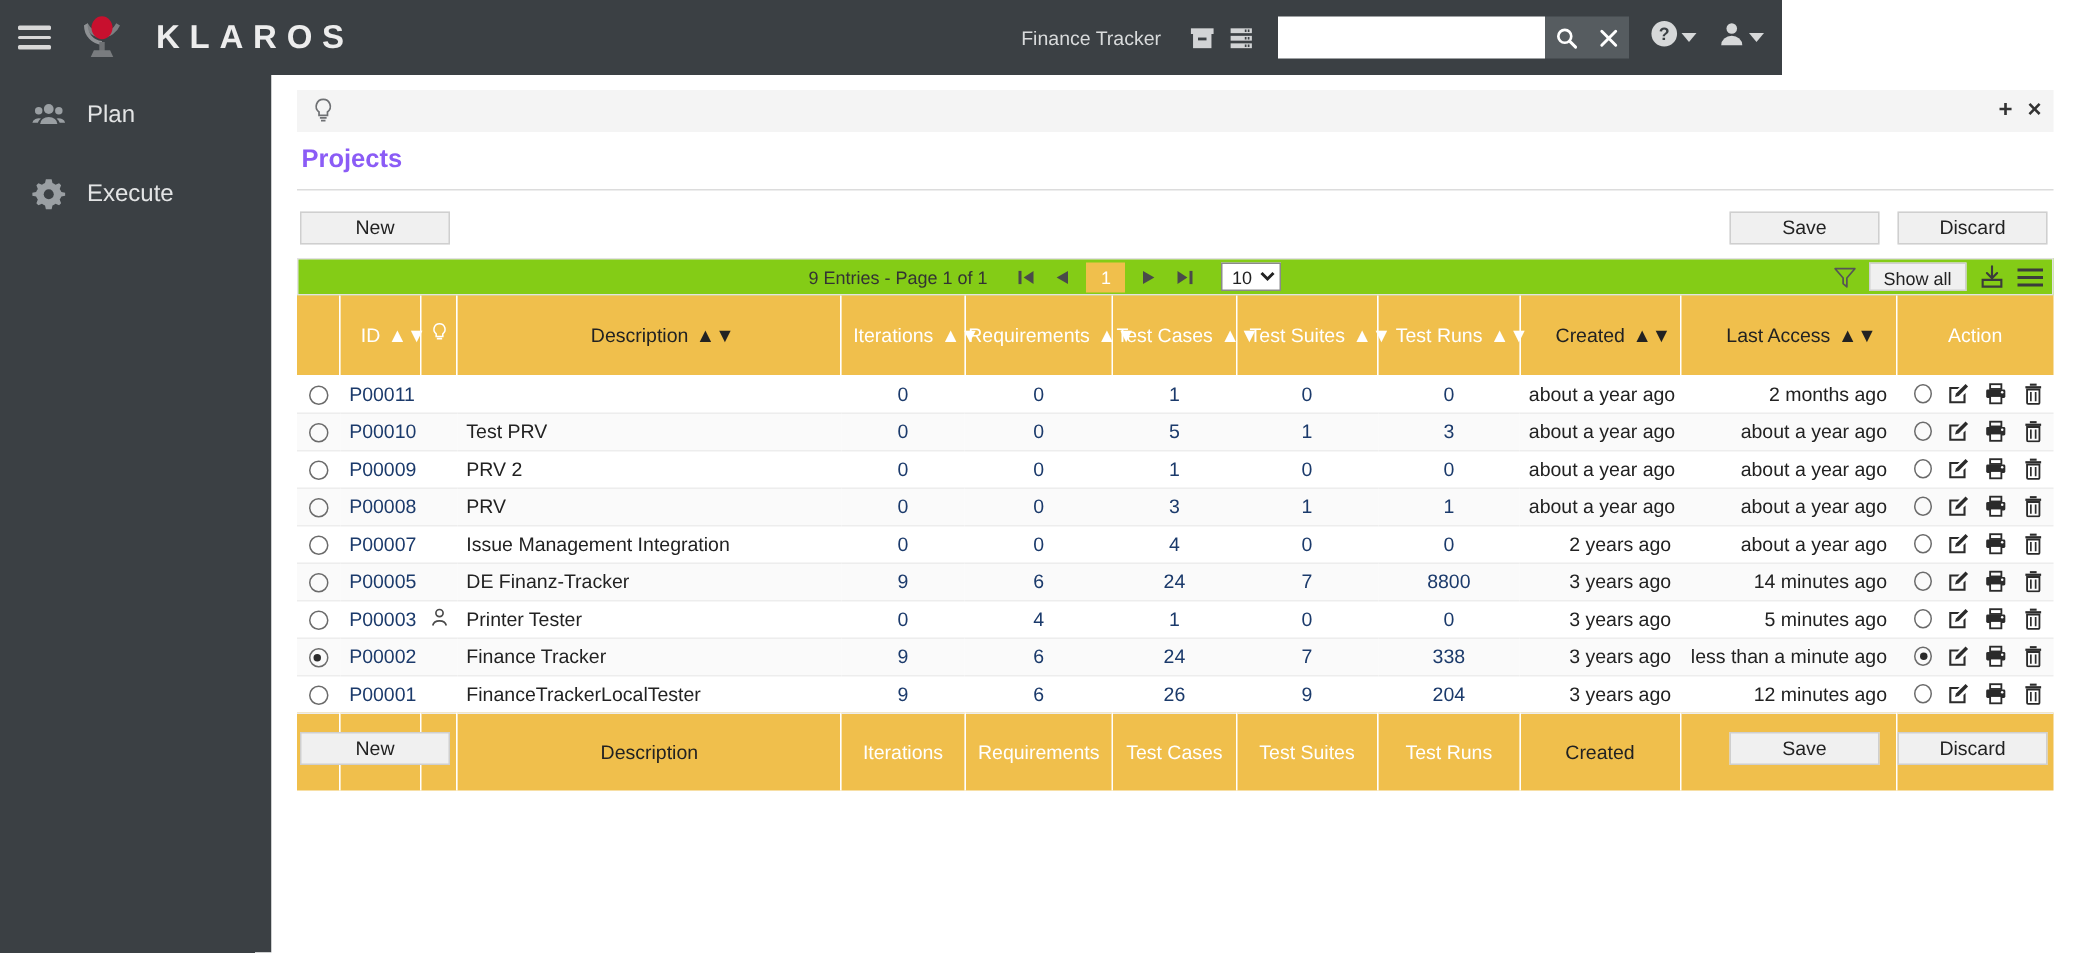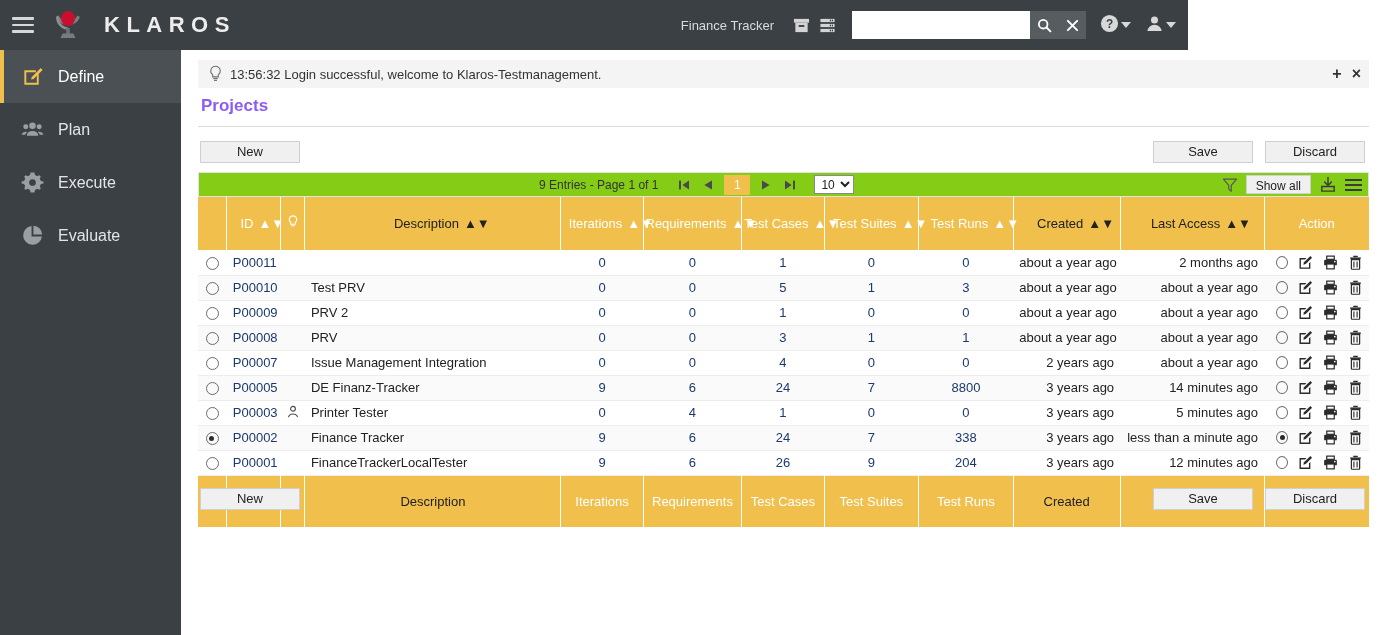--- a/index.html
+++ b/index.html
@@ -236,29 +236,20 @@
           <path d="M2.6 18 A7.4 6.6 0 0 1 17.4 18 Z" fill="#d6d8d9"></path>
         </svg>
       </span>
       <span class="chev"></span>
     </div>
   </div>
 </div>
 
 <div id="sidebar">
 
-  <div class="side-item active">
-    <span class="side-ico">
-      <svg width="23" height="23" viewBox="0 0 24 24">
-        <path d="M3.5 5.5 h12 v2 h-10 v11 h11 v-9 h2 v11 h-15 z" fill="#f0bf4c"></path>
-        <path d="M20.6 3.2 l1.9 1.9 -9.4 9.4 -2.6 0.7 0.7 -2.6 z" fill="#f0bf4c"></path>
-      </svg>
-    </span>
-    <span class="side-label">Define</span>
-  </div>
 
   <div class="side-item">
     <span class="side-ico">
       <svg width="23" height="23" viewBox="0 0 24 24">
         <circle cx="12" cy="8" r="3.4" fill="#9a9fa3"></circle>
         <circle cx="5" cy="9.2" r="2.6" fill="#9a9fa3"></circle>
         <circle cx="19" cy="9.2" r="2.6" fill="#9a9fa3"></circle>
         <path d="M6 18.5 A6 5 0 0 1 18 18.5 Z" fill="#9a9fa3"></path>
         <path d="M0.6 17.6 A4.6 3.8 0 0 1 6.6 14.6 A7.4 6 0 0 0 4.4 17.6 Z" fill="#9a9fa3"></path>
         <path d="M23.4 17.6 A4.6 3.8 0 0 0 17.4 14.6 A7.4 6 0 0 1 19.6 17.6 Z" fill="#9a9fa3"></path>
@@ -270,43 +261,33 @@
   <div class="side-item">
     <span class="side-ico">
       <svg width="23" height="23" viewBox="0 0 24 24">
         <path d="M12 1.6 l2 0 0.6 2.6 a8.4 8.4 0 0 1 2.1 1.2 l2.5 -1 1.4 1.4 -1 2.5 a8.4 8.4 0 0 1 1.2 2.1 l2.6 0.6 0 2 -2.6 0.6 a8.4 8.4 0 0 1 -1.2 2.1 l1 2.5 -1.4 1.4 -2.5 -1 a8.4 8.4 0 0 1 -2.1 1.2 l-0.6 2.6 -2 0 -2 0 -0.6 -2.6 a8.4 8.4 0 0 1 -2.1 -1.2 l-2.5 1 -1.4 -1.4 1 -2.5 a8.4 8.4 0 0 1 -1.2 -2.1 l-2.6 -0.6 0 -2 2.6 -0.6 a8.4 8.4 0 0 1 1.2 -2.1 l-1 -2.5 1.4 -1.4 2.5 1 a8.4 8.4 0 0 1 2.1 -1.2 l0.6 -2.6 z" fill="#9a9fa3"></path>
         <circle cx="12" cy="12" r="3.5" fill="#3b4044"></circle>
       </svg>
     </span>
     <span class="side-label">Execute</span>
   </div>
 
-  <div class="side-item">
-    <span class="side-ico">
-      <svg width="23" height="23" viewBox="0 0 24 24">
-        <path d="M11 2.2 A9.8 9.8 0 1 0 21.8 13 L11 13 Z" fill="#9a9fa3"></path>
-        <path d="M13 1.9 L13 11 L22.1 11 A9.3 9.3 0 0 0 13 1.9 Z" fill="#9a9fa3"></path>
-      </svg>
-    </span>
-    <span class="side-label">Evaluate</span>
-  </div>
 
 </div>
 
 <div id="main">
 
   <div id="notify">
     <span style="position:absolute;left:10px;top:5px;">
       <svg width="15" height="18" viewBox="0 0 16 19">
         <path d="M8 1.2 A5 5 0 0 0 5 10.2 L5 12.6 L11 12.6 L11 10.2 A5 5 0 0 0 8 1.2 Z" fill="none" stroke="#6f7174" stroke-width="1.2"></path>
         <line x1="5.6" y1="14.4" x2="10.4" y2="14.4" stroke="#6f7174" stroke-width="1.2"></line>
         <line x1="6.4" y1="16.3" x2="9.6" y2="16.3" stroke="#6f7174" stroke-width="1.2"></line>
       </svg>
     </span>
-    <span id="notify-text">13:56:32 Login successful, welcome to Klaros-Testmanagement.</span>
     <span id="notify-actions">
       <span class="notify-btn">+</span>
       <span class="notify-btn">×</span>
     </span>
   </div>
 
   <div id="page-title">Projects</div>
   <div id="title-rule"></div>
 
   <button class="btn" id="btn-new-top" style="left:19px;top:91px;">New</button>

